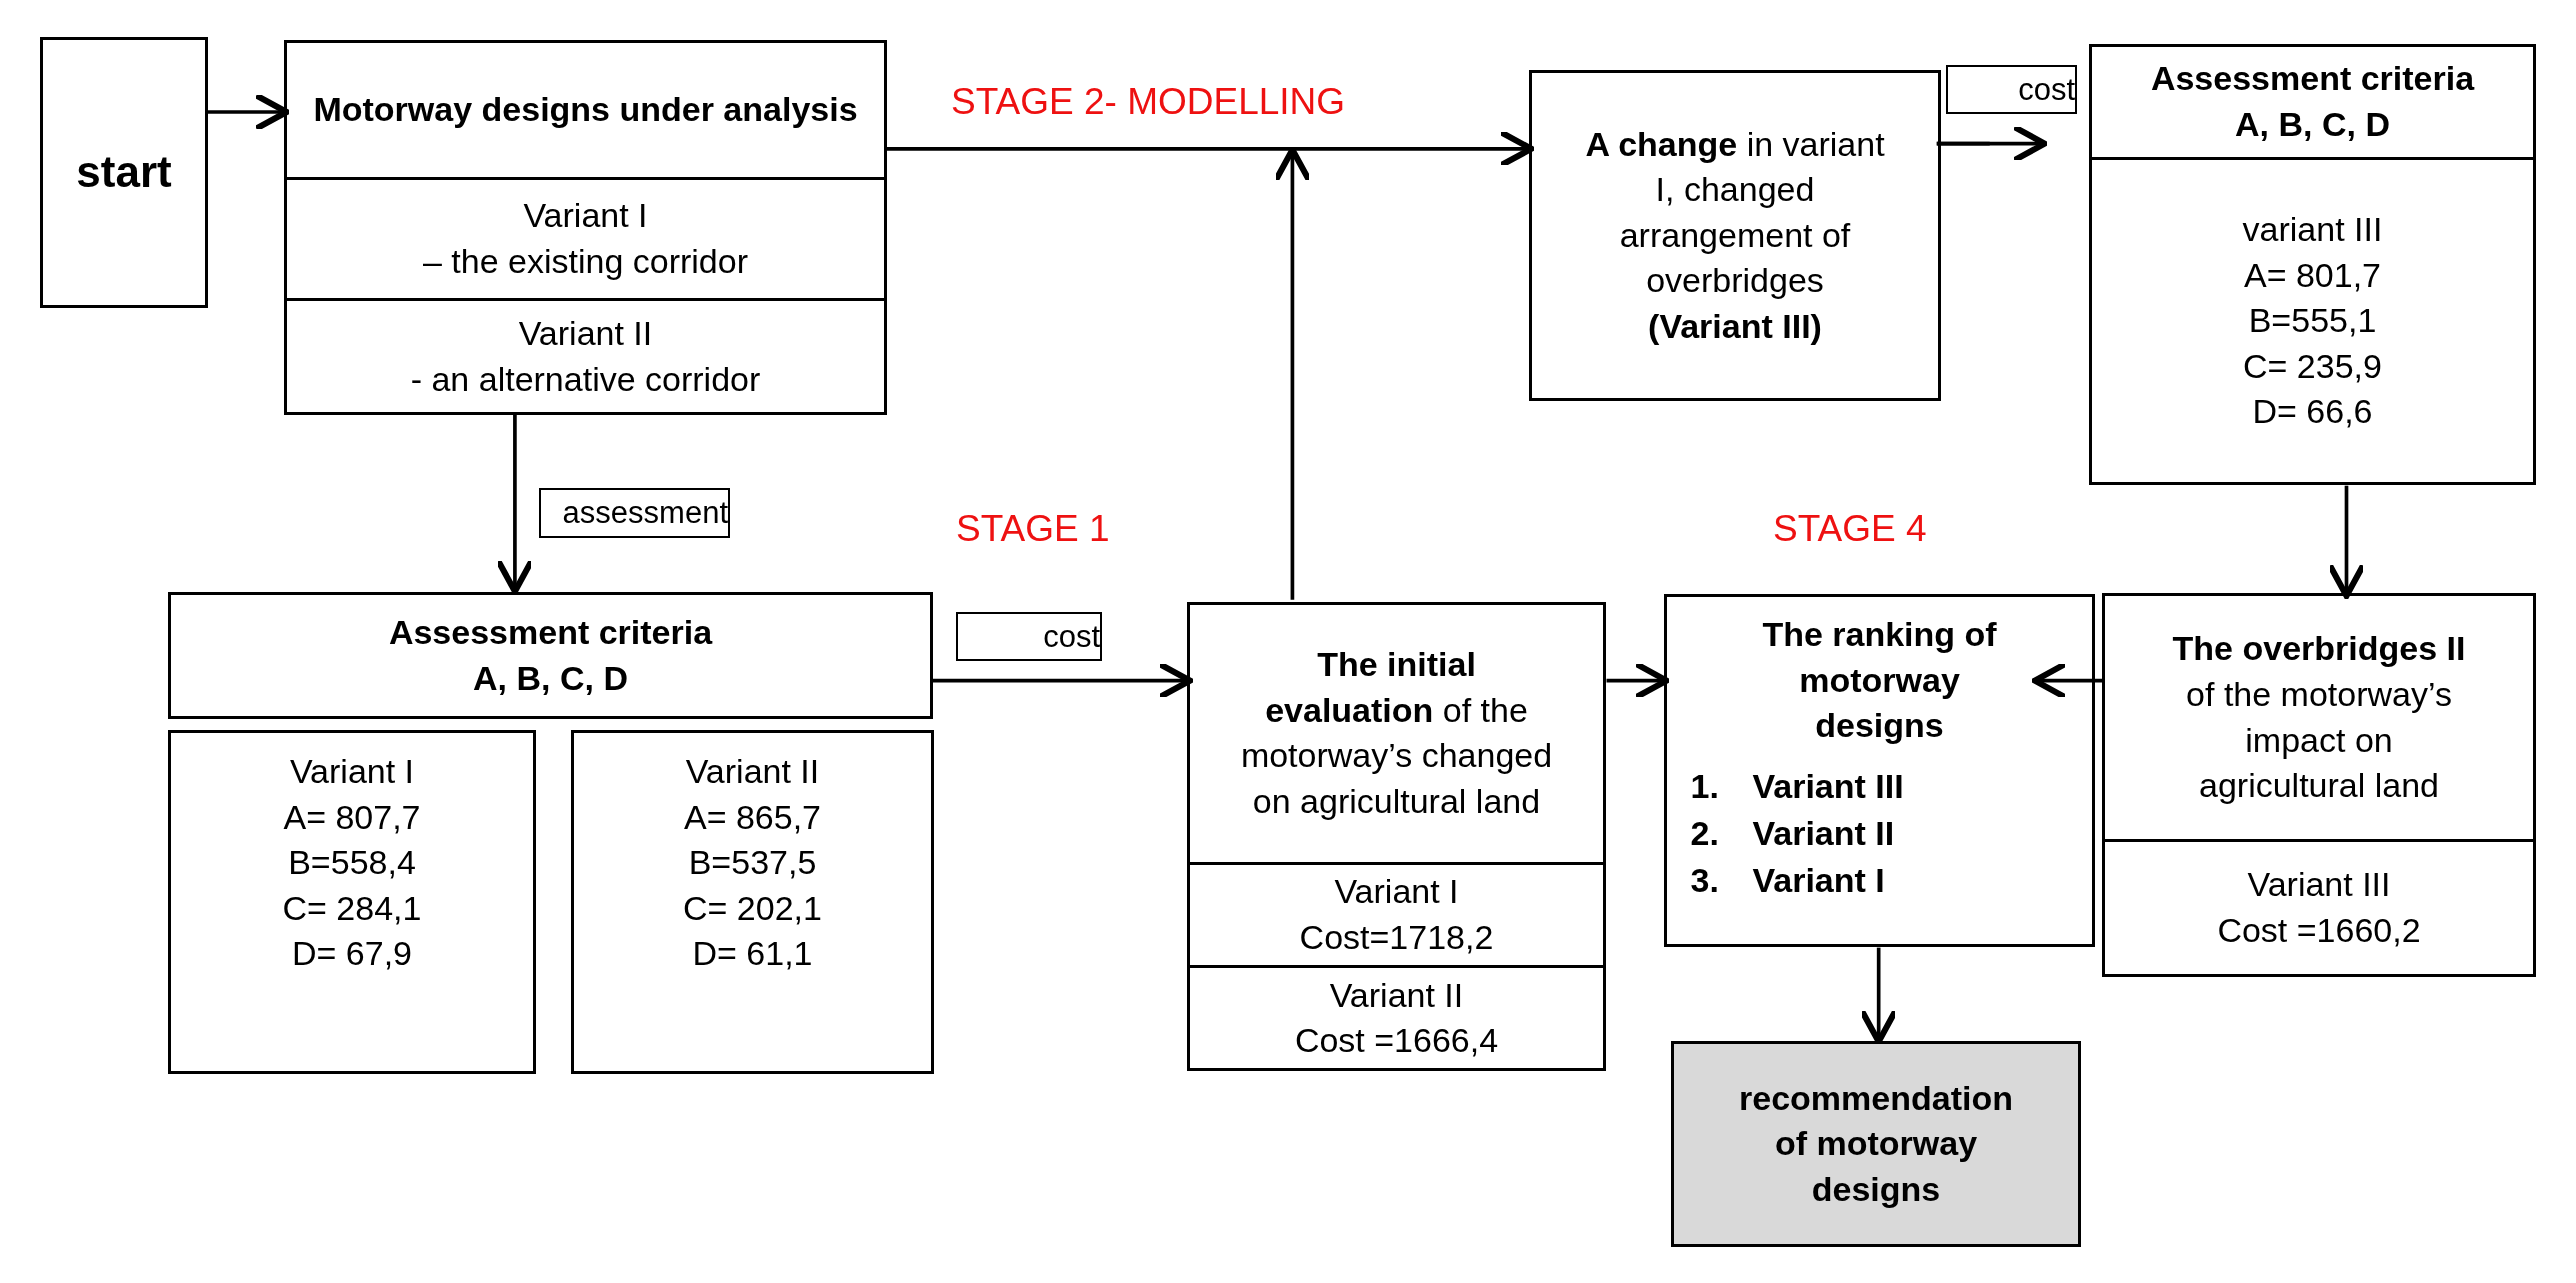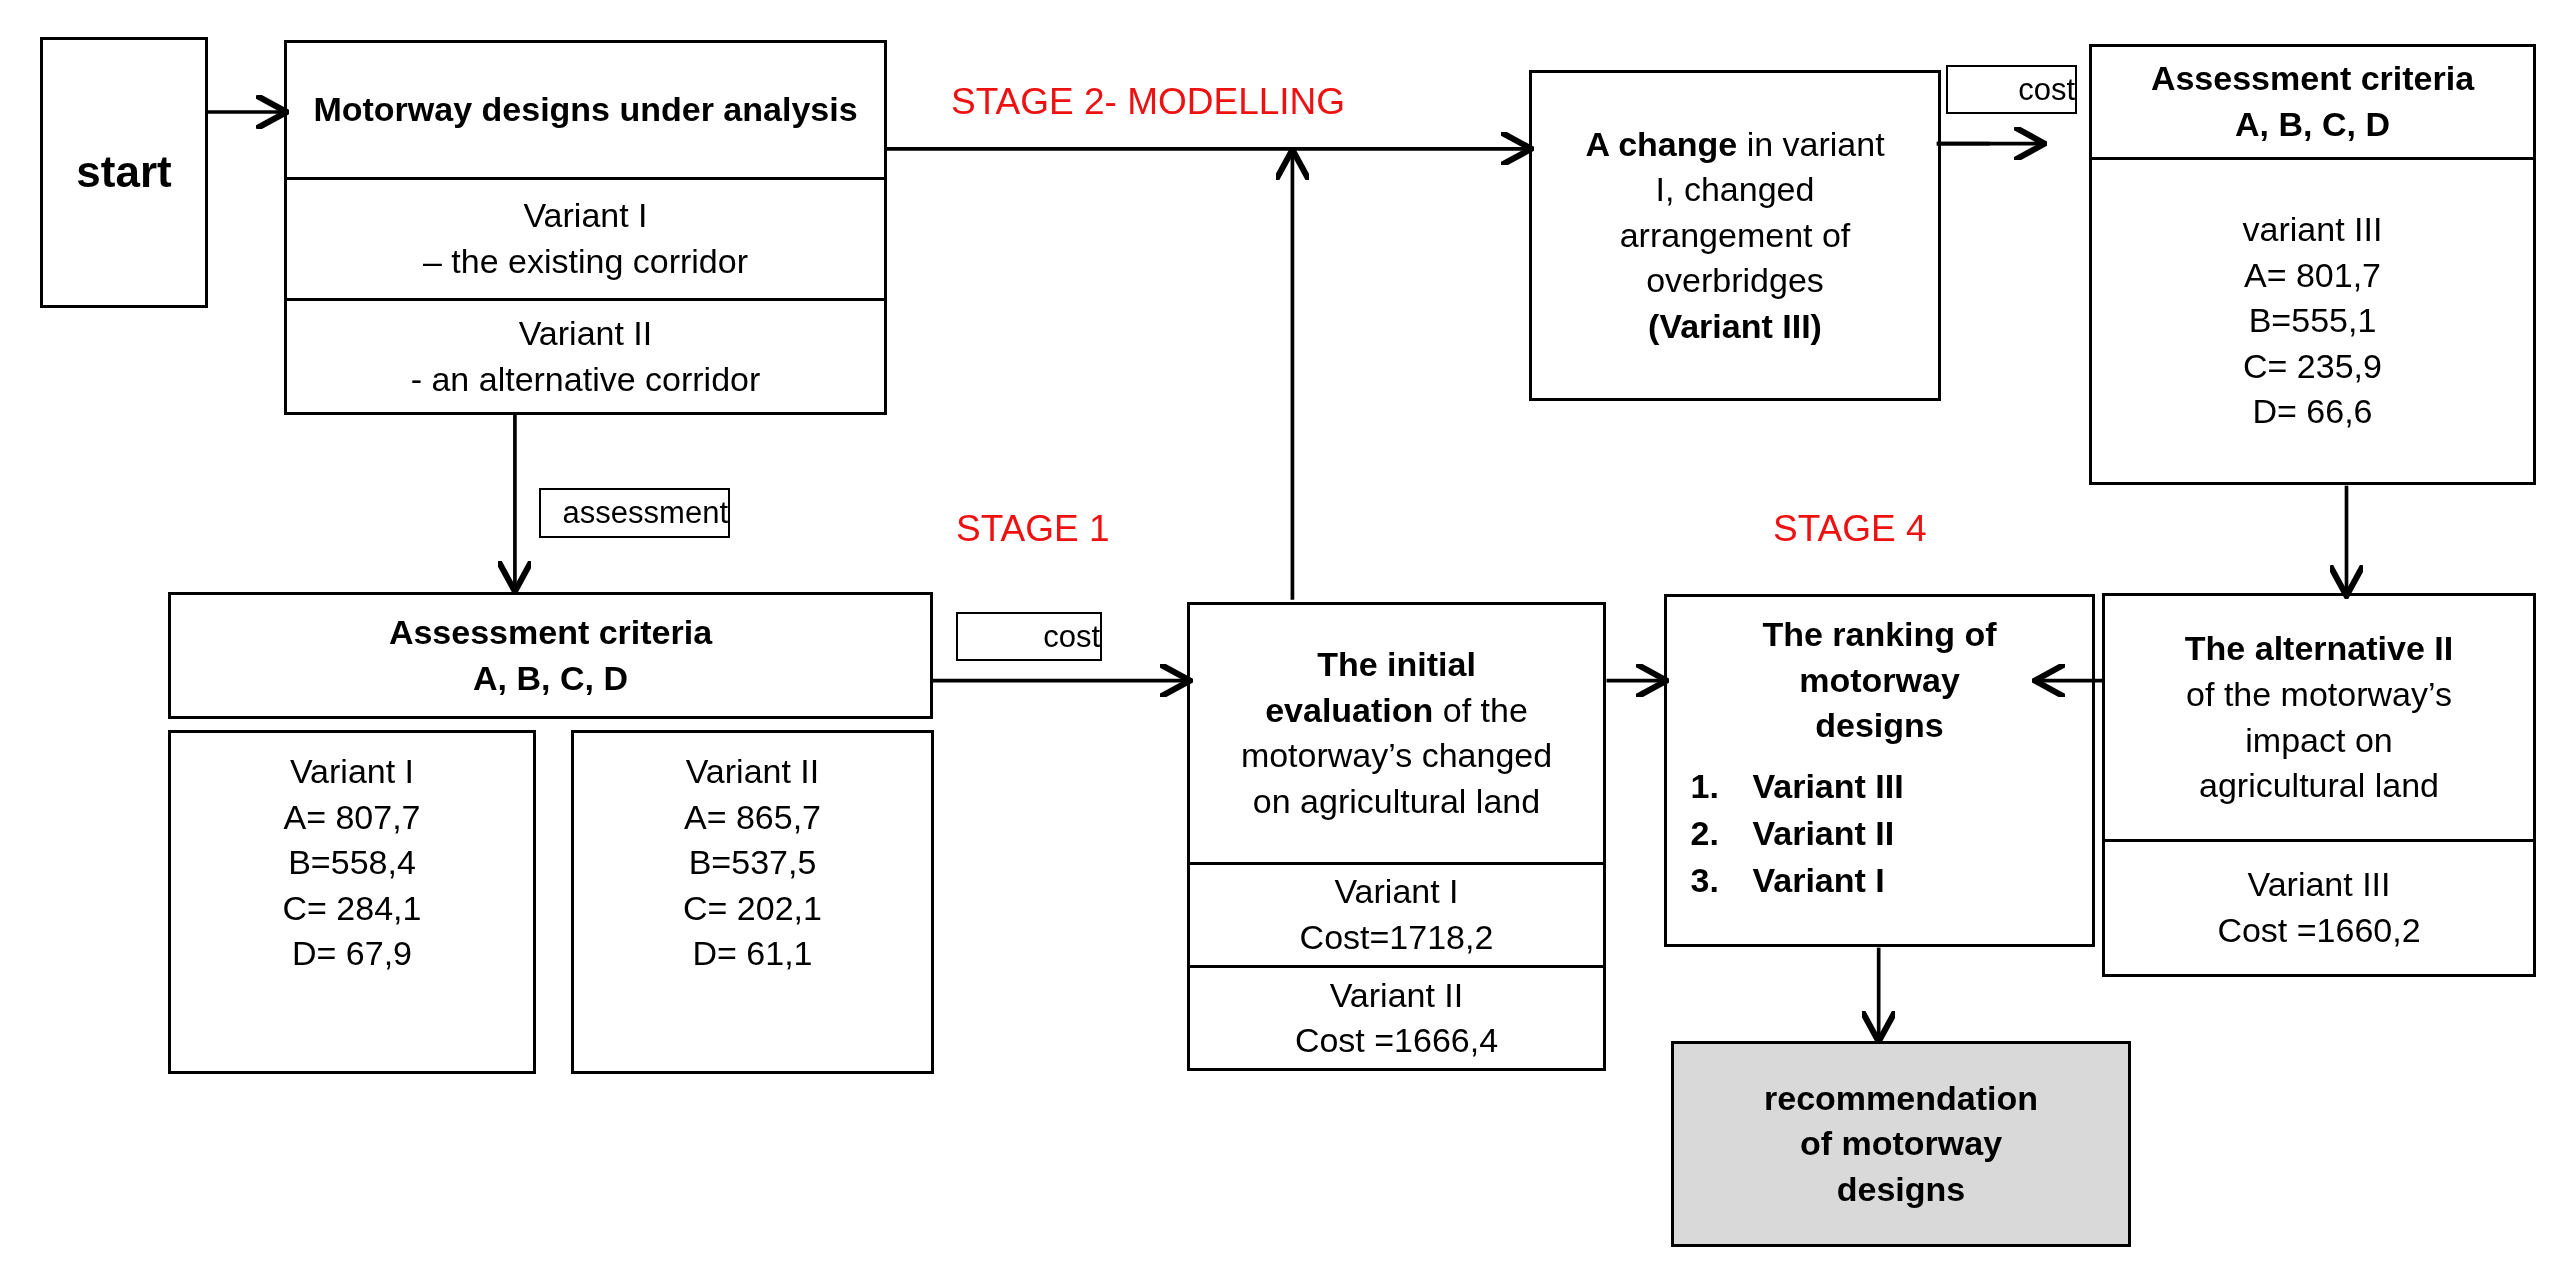--- a/index.html
+++ b/index.html
@@ -234,32 +234,32 @@
         <div class="rank-row">
           <span class="rank-num">3.</span>
           <span>Variant I</span>
         </div>
       </div>
     </div>
   </div>
 
   <div class="box" style="left:2102px; top:593px; width:434px; height:384px;">
     <div class="cell" style="height:243px;">
-      <span class="b">The alternative II</span>
+      <span class="b">The overbridges II</span>
       <span>of the motorway’s</span>
       <span>impact on</span>
       <span>agricultural land</span>
     </div>
     <div class="cell divider-top" style="flex:1;">
       <span>Variant III</span>
       <span>Cost =1660,2</span>
     </div>
   </div>
 
-  <div class="box gray" style="left:1671px; top:1041px; width:460px; height:206px;">
+  <div class="box gray" style="left:1671px; top:1041px; width:410px; height:206px;">
     <div class="cell gray" style="flex:1;">
       <span class="b">recommendation</span>
       <span class="b">of motorway</span>
       <span class="b">designs</span>
     </div>
   </div>
 
 </div>
 
 

